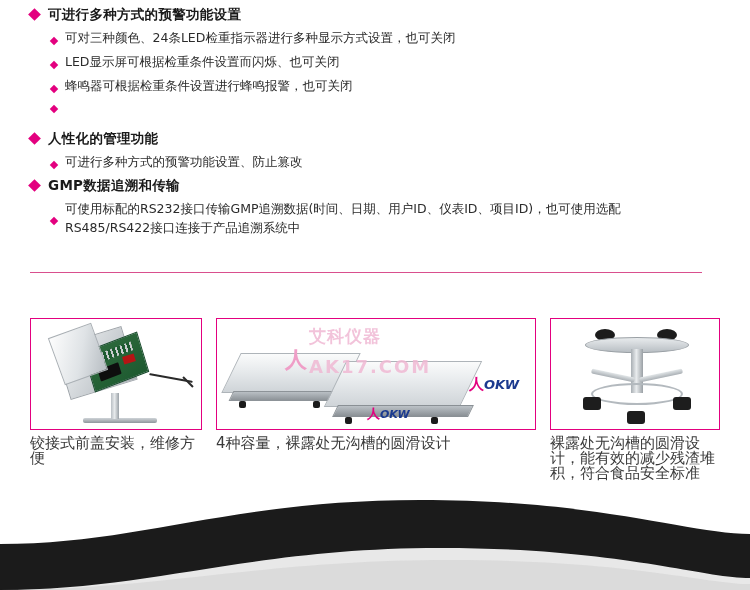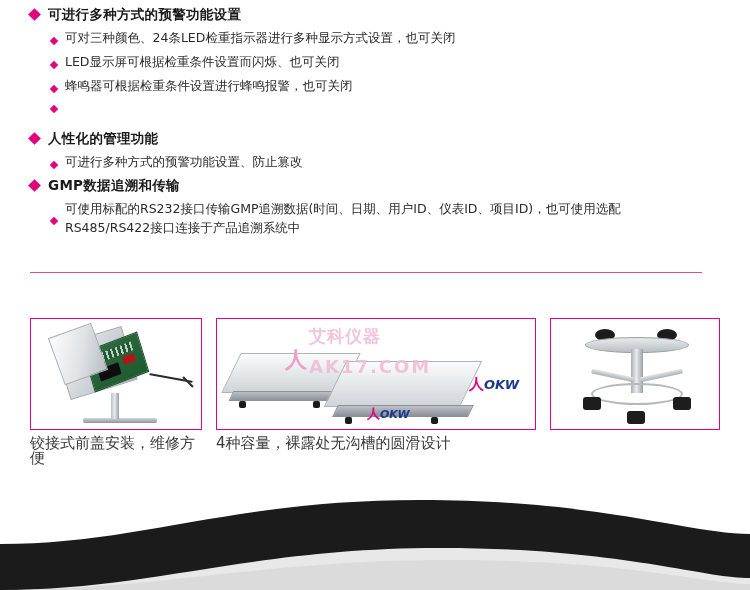--- a/index.html
+++ b/index.html
@@ -348,20 +348,21 @@
           <div class="c-top"></div>
           <div class="c-col"></div>
           <div class="c-arm" style="left:40px; top:54px; width:44px; transform:rotate(12deg);"></div>
           <div class="c-arm" style="left:88px; top:54px; width:44px; transform:rotate(-12deg);"></div>
           <div class="c-ring"></div>
           <div class="c-foot" style="left:32px; top:78px;"></div>
           <div class="c-foot" style="left:122px; top:78px;"></div>
           <div class="c-foot" style="left:76px; top:92px;"></div>
         </div>
       </div>
+      <div class="caption">裸露处无沟槽的圆滑设计，能有效的减少残渣堆积，符合食品安全标准</div>
     </div>
 
   </div>
 
   <svg class="swoosh" viewBox="0 0 750 92" preserveAspectRatio="none">
     <path d="M0,92 L0,44 C140,44 230,0 420,0 C600,0 690,34 750,34 L750,92 Z" fill="#ffffff"></path>
     <path d="M0,46 C140,46 230,2 420,2 C600,2 690,36 750,36 L750,92 L0,92 Z" fill="#1b1b1b"></path>
     <path d="M0,92 C150,92 250,50 440,50 C620,50 700,80 750,80 L750,92 Z" fill="#ffffff" opacity="0.9"></path>
     <path d="M0,92 C160,92 260,62 450,62 C630,62 706,86 750,86 L750,92 Z" fill="#cfcfcf" opacity="0.55"></path>
   </svg>

